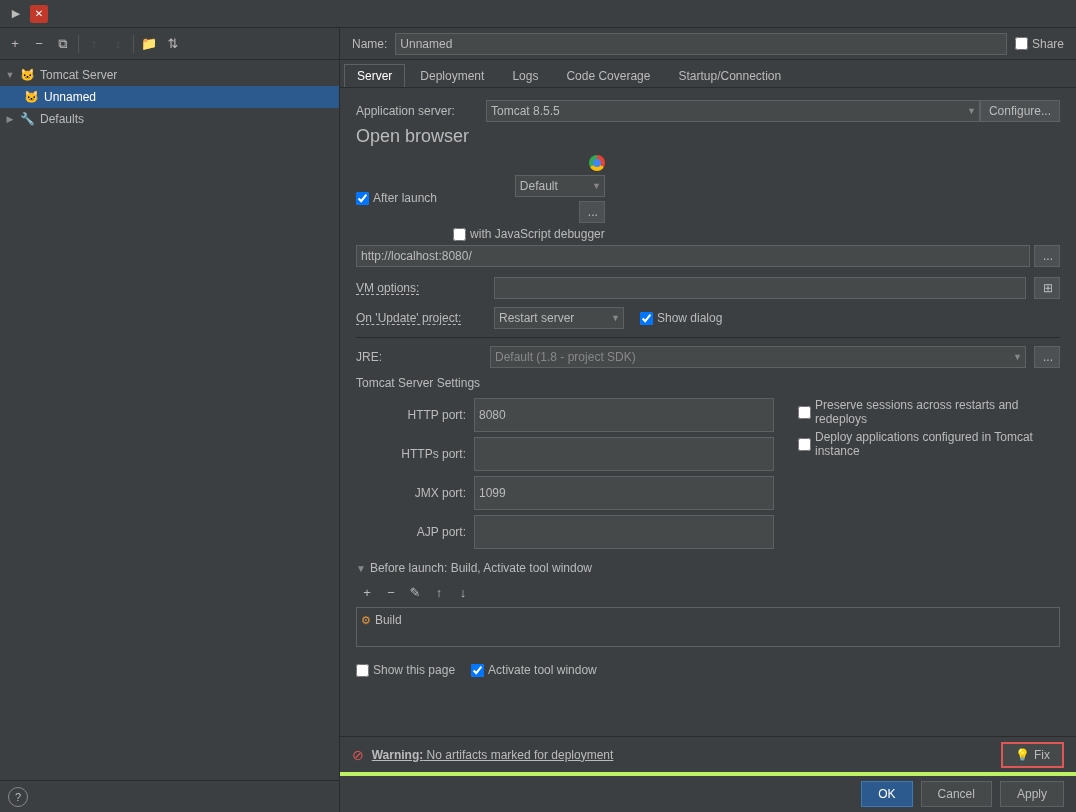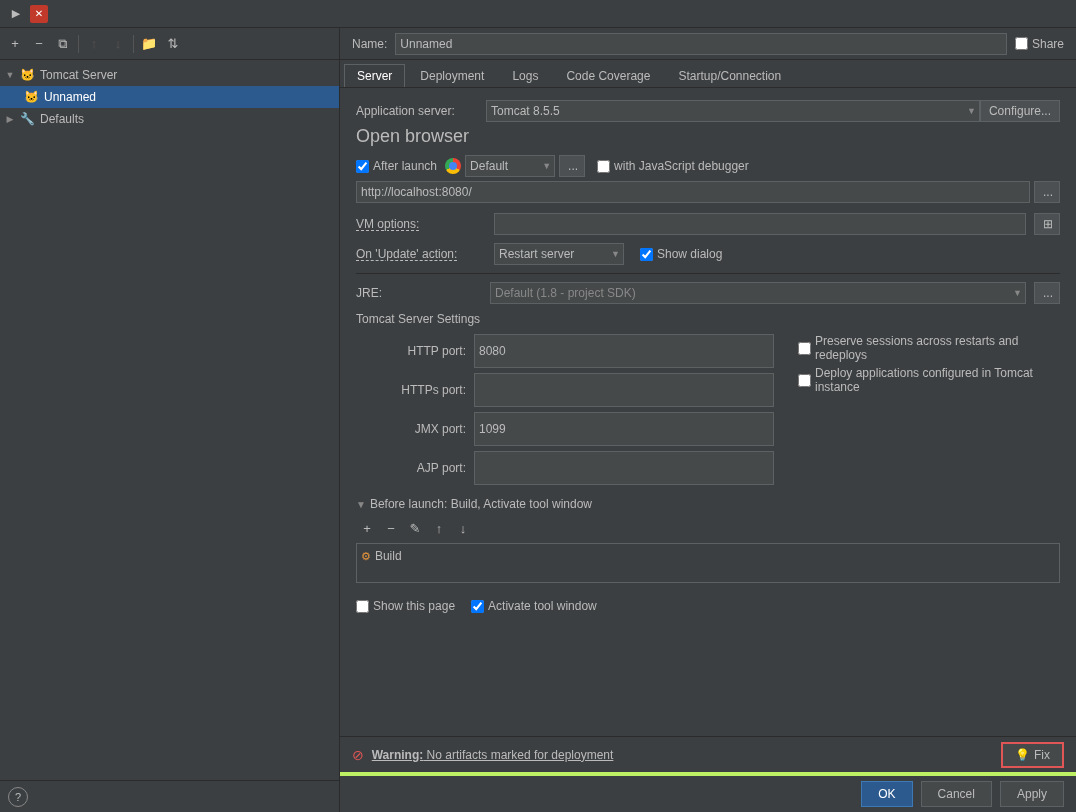--- a/index.html
+++ b/index.html
@@ -511,21 +511,21 @@
         <button class="btn-small">Configure...</button>
       </div>
 
       <div class="open-browser-section">
         <div class="section-header">Open browser</div>
         <div class="form-row">
           <label class="checkbox-row">
             <input type="checkbox" checked="" style="">
             <span>After launch</span>
           </label>
-          <div style="display:flex;align-items:center;gap:4px;margin-left:8px;">
+          <div style="display:flex;align-items:flex-end;gap:4px;margin-left:8px;flex-direction:column;">
             <div class="chrome-icon"></div>
             <div class="select-wrapper">
               <select class="form-select" style="width:90px;">
                 <option>Default</option>
               </select>
               <span class="select-arrow">▼</span>
             </div>
             <button class="btn-small" style="width:26px;">...</button>
             <label class="checkbox-row" style="margin-left:8px;">
               <input type="checkbox" style="">
@@ -539,21 +539,21 @@
         </div>
       </div>
 
       <div class="vm-options-row">
         <span class="form-label form-label-underline">VM options:</span>
         <input class="vm-input" type="text" value="" style="">
         <button class="btn-small" style="width:26px;">⊞</button>
       </div>
 
       <div class="on-update-row">
-        <span class="form-label form-label-underline">On 'Update' action:</span>
+        <span class="form-label form-label-underline">On 'Update' project:</span>
         <div class="select-wrapper">
           <select class="form-select" style="width:130px;">
             <option>Restart server</option>
           </select>
           <span class="select-arrow">▼</span>
         </div>
         <label class="checkbox-row" style="margin-left:8px;">
           <input type="checkbox" checked="" style="">
           <span>Show dialog</span>
         </label>

